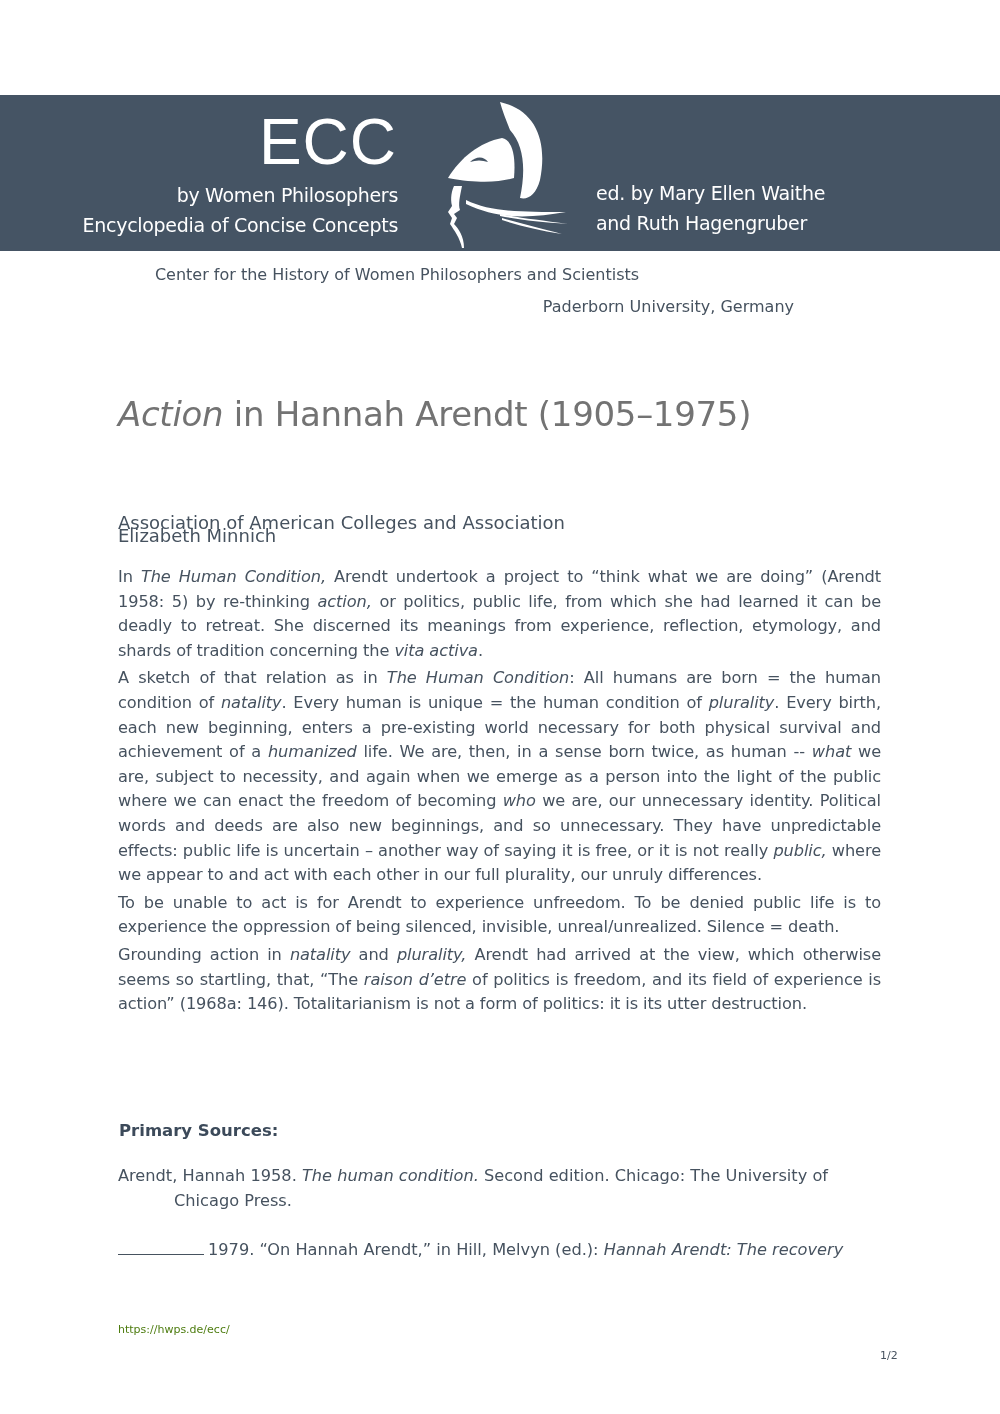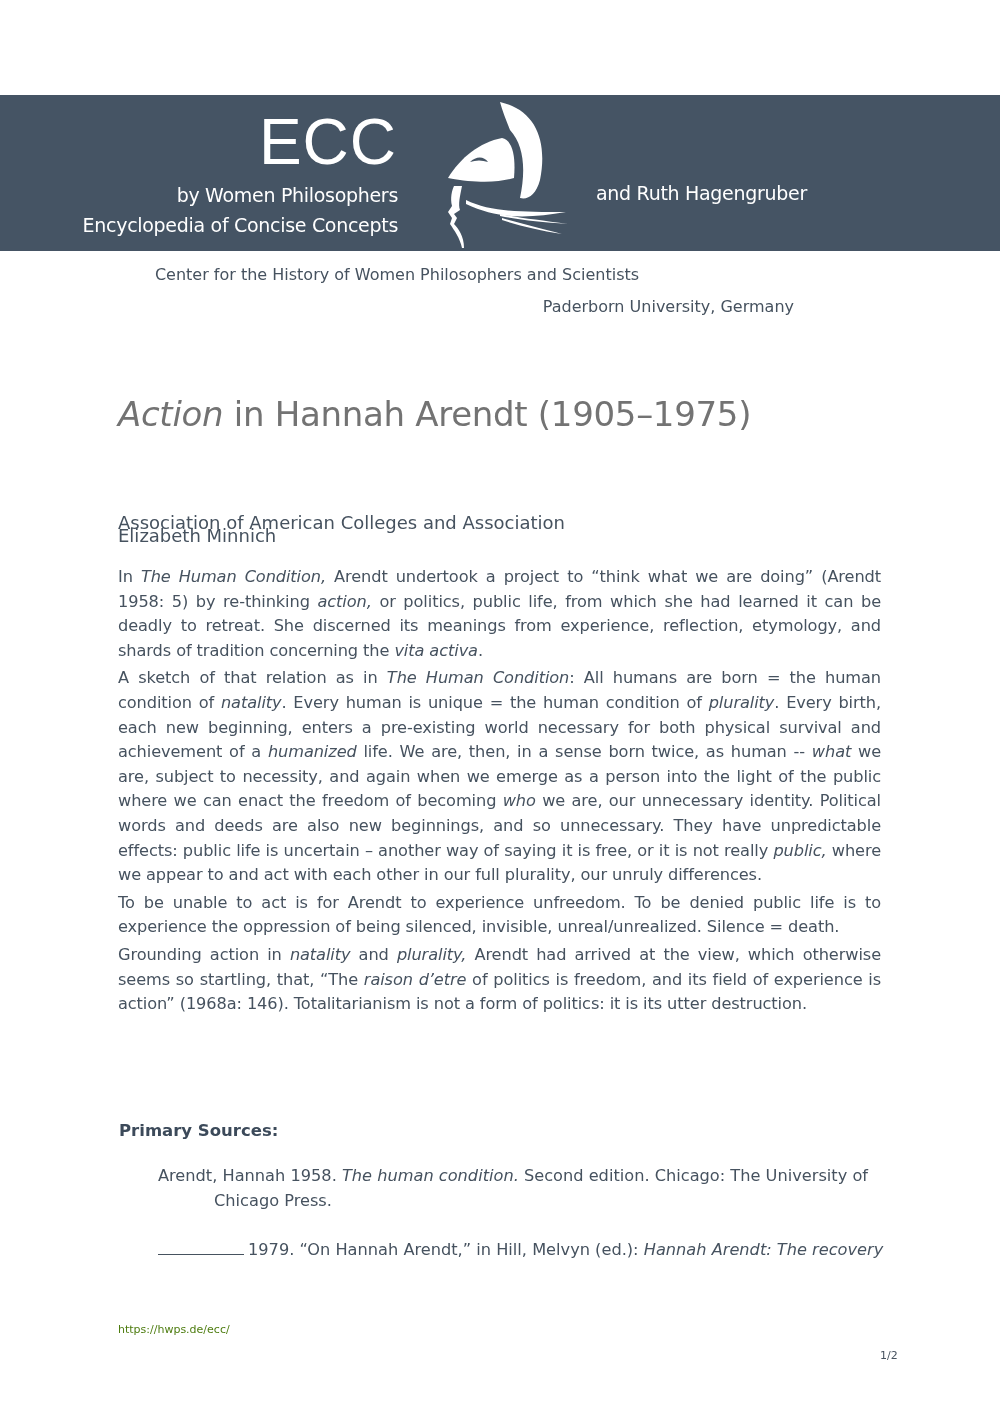--- a/index.html
+++ b/index.html
@@ -15,21 +15,21 @@
     .logo { position: absolute; left: 440px; top: 100px; width: 130px; height: 150px; }
     .center { position: absolute; left: 0; width: 794px; text-align: center; font-size: 16px; color: #46525f; }
     .title { position: absolute; left: 118px; top: 394px; font-size: 34px; color: #737373; letter-spacing: -0.3px; }
     .title i { font-style: italic; }
     .author { position: absolute; left: 118px; font-size: 18px; color: #46525f; }
     .body { position: absolute; left: 118px; width: 763px; top: 565px; font-size: 16.2px; line-height: 24.6px;
             color: #46525f; text-align: justify; letter-spacing: -0.1px; }
     .body p { margin: 0 0 3px 0; }
     .srchead { position: absolute; left: 119px; top: 1121px; font-size: 16.5px; font-weight: bold; color: #3c4a5a; }
     .ref { position: absolute; left: 118px; width: 763px; font-size: 16.2px; line-height: 25px; color: #46525f;
-           text-align: justify; margin-left: 40px; }
+           text-align: justify; }
     .ref .indent { padding-left: 56px; display: block; }
     .blank { display: inline-block; width: 86px; border-bottom: 1px solid #46525f; height: 14px; vertical-align: baseline; margin-right: 4px; }
     .footer-url { position: absolute; left: 118px; top: 1323px; font-size: 11px; color: #4d7c0f; }
     .page-num { position: absolute; left: 880px; top: 1349px; font-size: 11px; color: #46525f; }
   </style>
 </head>
 <body>
 
 <div class="banner"></div>
 <div class="ecc">ECC</div>
@@ -40,20 +40,21 @@
 <svg class="logo" viewBox="0 0 130 150">
   <path d="M60 2 C95 10 108 40 100 80 C96 95 88 100 80 98 C86 70 84 45 70 30 C66 20 62 10 60 2 Z" fill="#fff"></path>
   <path d="M8 78 C20 58 40 42 62 38 C72 40 76 55 74 78 C60 82 40 84 8 78 Z" fill="#fff"></path>
   <path d="M30 62 C36 56 44 56 48 62 C42 60 36 60 30 62 Z" fill="#455464"></path>
   <path d="M14 86 L22 86 C20 96 18 104 20 110 L14 114 L17 118 L14 124 C18 128 24 136 24 148 L22 148 C20 138 14 130 10 124 L12 118 L8 112 L12 106 C10 98 12 90 14 86 Z" fill="#fff"></path>
   <path d="M26 100 C50 112 80 112 126 112 C90 118 60 120 26 104 Z" fill="#fff"></path>
   <path d="M60 114 C80 118 100 120 128 124 C100 122 80 120 60 116 Z" fill="#fff"></path>
   <path d="M62 118 C82 124 100 128 122 134 C98 130 80 126 62 120 Z" fill="#fff"></path>
 </svg>
 <div class="eds">
+  <div>ed. by Mary Ellen Waithe</div>
   <div>and Ruth Hagengruber</div>
 </div>
 
 <div class="center" style="top:265px;">Center for the History of Women Philosophers and Scientists</div>
 <div class="center" style="top:297px;text-align:right;">Paderborn University, Germany</div>
 
 <div class="title"><i>Action</i><span> in Hannah Arendt (1905–1975)</span></div>
 
 <div class="author" style="top:481px;margin-top:44px;">Elizabeth Minnich</div>
 <div class="author" style="top:512px;">Association of American Colleges and Association</div>

